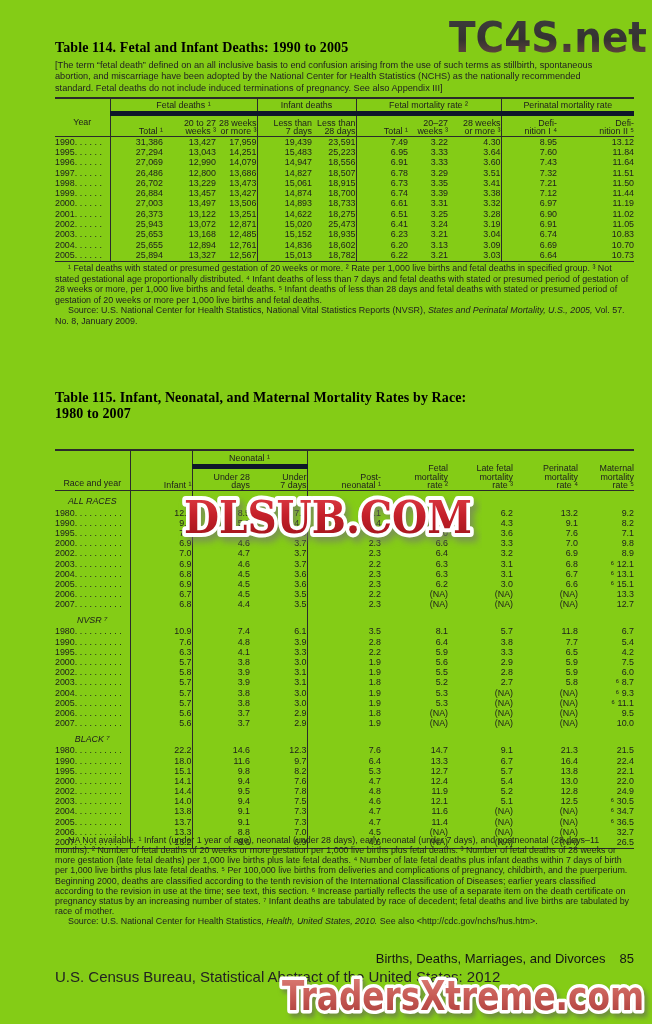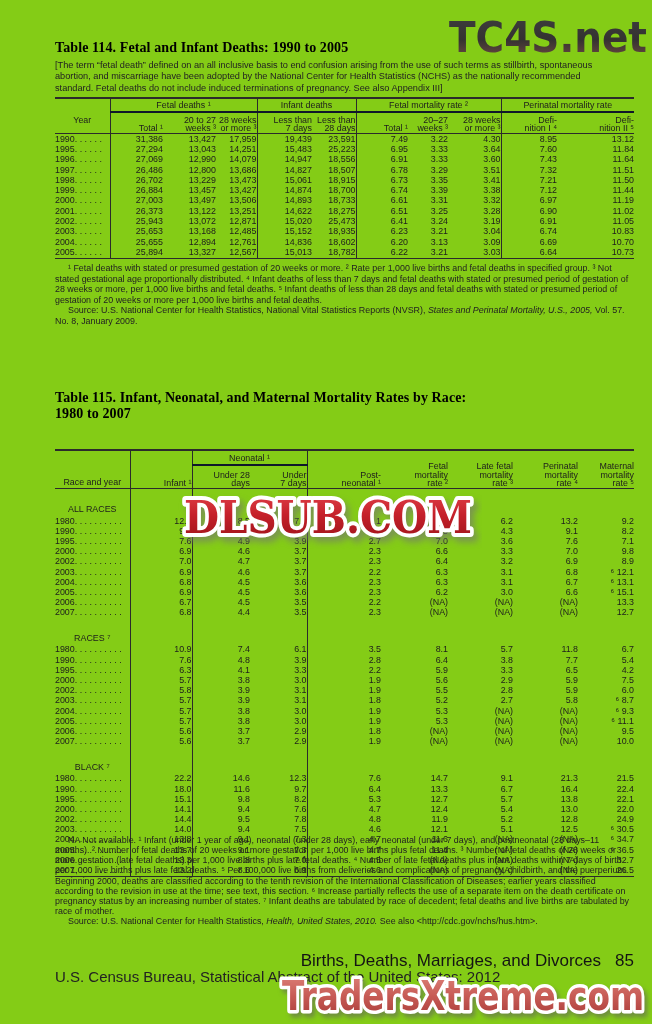--- a/index.html
+++ b/index.html
@@ -10,45 +10,45 @@
   .blk{position:absolute;left:55px;width:579px;}
   .tbl-title{
     font-family:"Liberation Serif","DejaVu Serif",serif;font-weight:bold;
     font-size:14px;line-height:15.5px;color:#000;letter-spacing:.1px;
   }
   .tbl-note{font-size:9.2px;line-height:11.3px;color:#222;width:560px;}
   table.t{border-collapse:collapse;table-layout:fixed;width:579px;
     border-top:2px solid #2b2b2b;border-bottom:1.5px solid #2b2b2b;}
   table.t th,table.t td{font-weight:normal;font-size:8.9px;padding:0;color:#1d1d1d;}
   .vr{border-right:1px solid #2b2b2b;}
-  th.grp{border-bottom:2px solid #0f172a;text-align:center;line-height:10px;}
+  th.grp{border-bottom:5px solid #0f172a;text-align:center;line-height:10px;}
   table.t thead tr:last-child th,table.t thead th[rowspan]{border-bottom:1px solid #2b2b2b;}
   th.pre,td.pre{white-space:pre-line;}
   th.bot{vertical-align:bottom;padding-bottom:2px;line-height:8.6px;font-size:8.6px;}
   th.rt{text-align:right;}
   th.mid{vertical-align:middle;text-align:center;}
   .t114 thead tr.r1 th{height:12px;}
   .t114 thead tr.r2 th{height:20px;}
   .t114 tbody td{height:10.3px;line-height:9px;}
   .t115 thead tr.r1 th{height:13px;}
   .t115 thead tr.r2 th{height:21px;}
   .t115 tbody td{height:10.2px;line-height:9px;}
-  .t115 tbody tr.group td{height:13px;padding-top:14px;}
+  .t115 tbody tr.group td{height:13px;padding-top:4px;font-style:italic;}
   .t115 tbody tr.group td.yr{text-align:center;padding-left:0;}
   td.yr{text-align:left;padding-left:8px;white-space:nowrap;overflow:hidden;}
   td.num{text-align:right;}
   .p3{padding-right:3px;}.p4{padding-right:4px;}.p5{padding-right:5px;}
   .p6{padding-right:6px;}.p9{padding-right:9px;}.p33{padding-right:33px;}.p2m{padding-right:4px;}
   .hp4{padding-right:4px;}.hp33{padding-right:33px;}
   .fnotes{font-size:8.9px;line-height:10.6px;color:#222;}
   .fnotes p{margin:0;text-indent:13px;}
   .fnotes .ital{font-style:italic;}
   .fn115{line-height:10.15px;}
   .footer-right{position:absolute;top:951px;left:0;width:634px;text-align:right;
-    font-size:17px;color:#141414;}
+    font-size:13px;color:#141414;}
   .footer-right .pgnum{margin-left:14px;}
   .footer-left{position:absolute;top:968px;left:55px;font-size:15px;color:#222;}
   .wm{position:absolute;z-index:10;}
   #wm-top{top:11px;left:447px;}
   #wm-mid{top:487px;left:176px;}
   #wm-bot{top:968px;left:274px;}
 </style>
 </head>
 <body>
 
@@ -451,21 +451,21 @@
           <td class="num p5">4.4</td>
           <td class="num p6 vr">3.5</td>
           <td class="num p9">2.3</td>
           <td class="num p6">(NA)</td>
           <td class="num p6">(NA)</td>
           <td class="num p6">(NA)</td>
           <td class="num p2m">12.7</td>
         </tr>
 
         <tr class="group">
-          <td class="yr vr">RACES ⁷</td>
+          <td class="yr vr">NVSR ⁷</td>
           <td class="num p4 vr"></td>
           <td class="num p5"></td>
           <td class="num p6 vr"></td>
           <td class="num p9"></td>
           <td class="num p6"></td>
           <td class="num p6"></td>
           <td class="num p6"></td>
           <td class="num p2m"></td>
         </tr>
 

